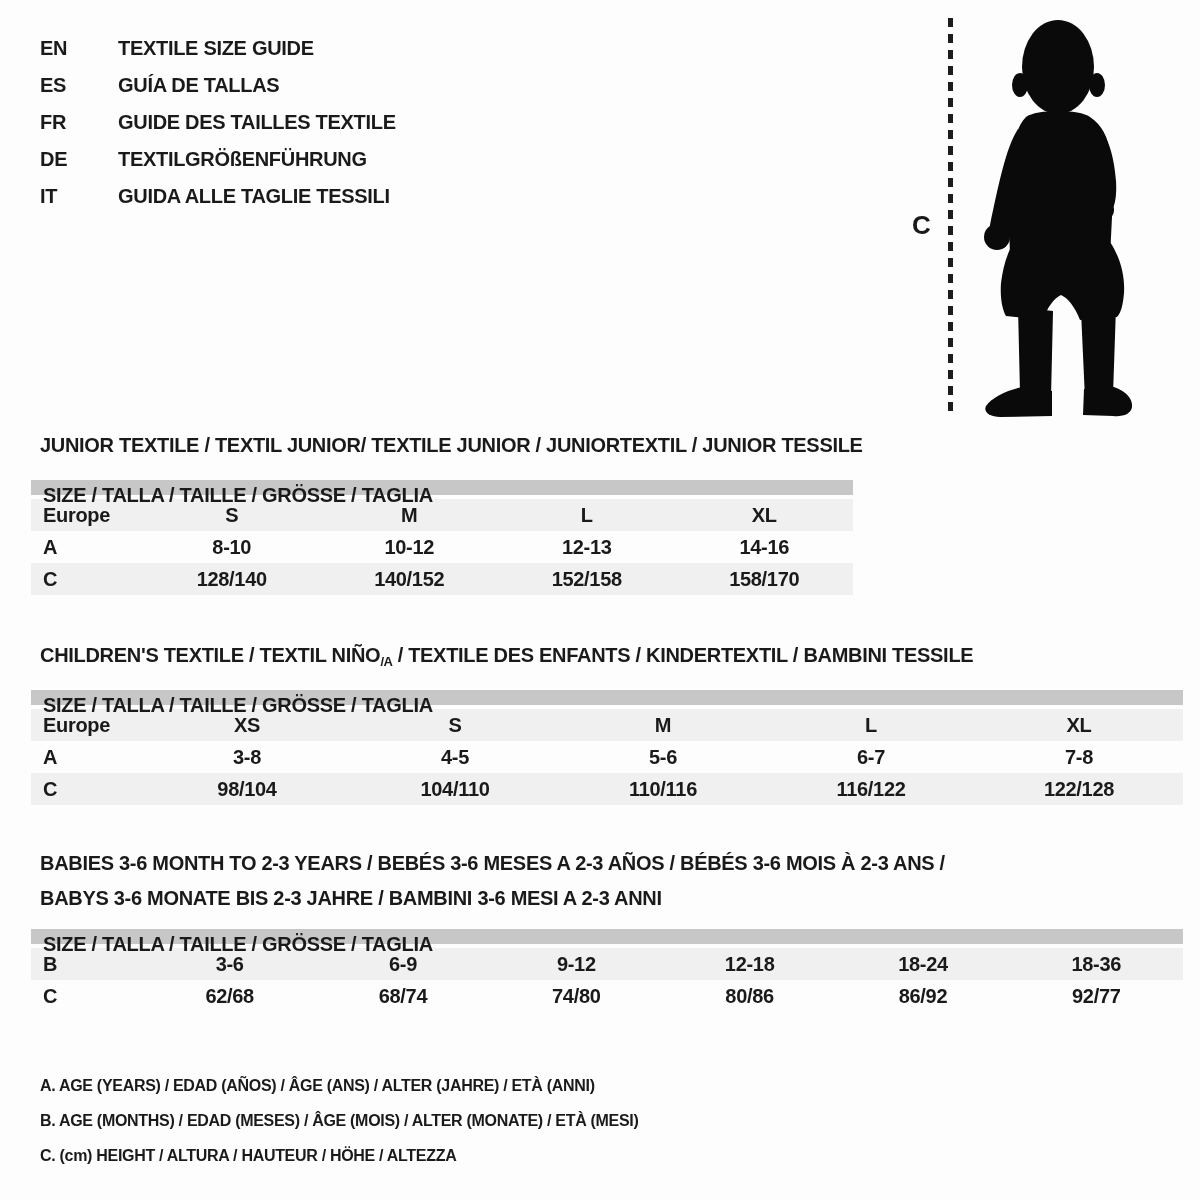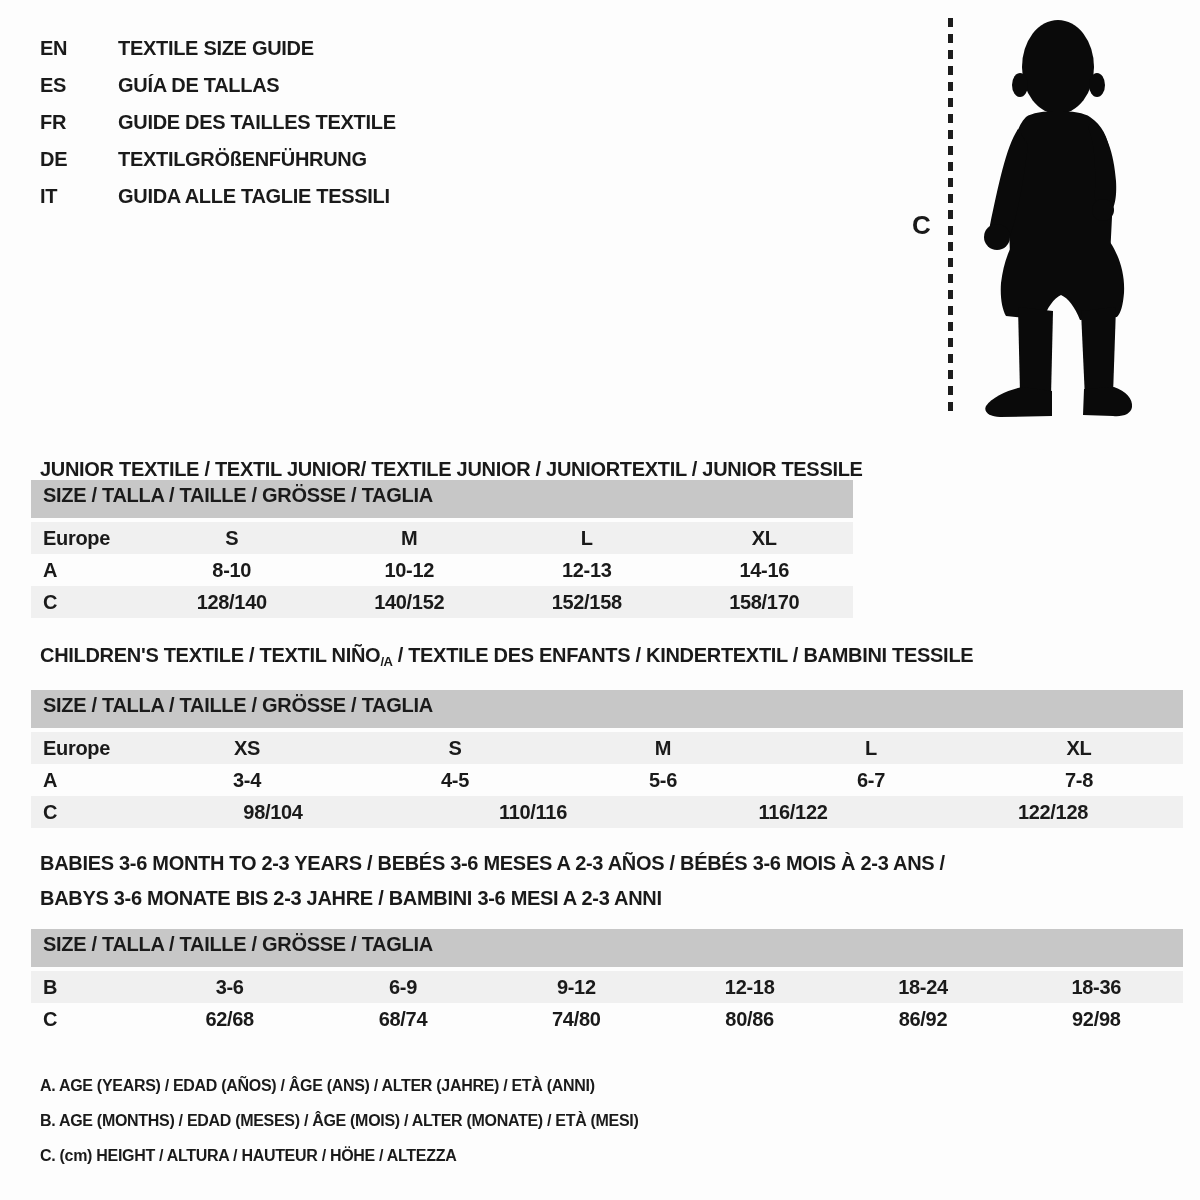--- a/index.html
+++ b/index.html
@@ -26,36 +26,36 @@
     background: repeating-linear-gradient(to bottom, #1c1c1c 0 9px, transparent 9px 16px);
   }
   .height-label { position: absolute; left: 912px; top: 210px; font-size: 26px; }
   .silhouette { position: absolute; left: 966px; top: 16px; }
 
   
   .section-title { position: absolute; left: 40px; font-size: 20px; line-height: 35px; }
   .size-table { position: absolute; left: 31px; font-size: 20px; }
   .size-table .bar {
     background: #c7c7c7;
-    height: 38px; line-height: 31px;
+    height: 15px; line-height: 31px;
     padding-left: 12px;
     margin-bottom: 4px;
   }
   .trow { display: flex; height: 32px; line-height: 32px; }
   .trow:nth-child(even) { background: #f0f0f0; } 
   .trow .rlabel { width: 112px; padding-left: 12px; }
   .trow .cell { flex: 1; text-align: center; }
   .w-junior { width: 822px; }
   .w-wide { width: 1152px; }
   .sub-a { font-size: 13px; vertical-align: -4px; letter-spacing: -0.5px; }
 
   
   .footnotes { position: absolute; left: 40px; top: 1068px; font-size: 16px; line-height: 35px; }
 
-  .pos-t1-title { top: 428px; margin-top: 24px; }
+  .pos-t1-title { top: 428px; }
   .pos-t1-table { top: 480px; }
   .pos-t2-title { top: 638px; }
   .pos-t2-table { top: 690px; }
   .pos-t3-title { top: 846px; }
   .pos-t3-table { top: 929px; }
 </style>
 </head>
 <body>
 
 <div class="lang-block">
@@ -133,29 +133,30 @@
   <div class="trow">
     <span class="rlabel">Europe</span>
     <span class="cell">XS</span>
     <span class="cell">S</span>
     <span class="cell">M</span>
     <span class="cell">L</span>
     <span class="cell">XL</span>
   </div>
   <div class="trow">
     <span class="rlabel">A</span>
-    <span class="cell">3-4</span>
+    <span class="cell">3-8</span>
     <span class="cell">4-5</span>
     <span class="cell">5-6</span>
     <span class="cell">6-7</span>
     <span class="cell">7-8</span>
   </div>
   <div class="trow">
     <span class="rlabel">C</span>
     <span class="cell">98/104</span>
+    <span class="cell">104/110</span>
     <span class="cell">110/116</span>
     <span class="cell">116/122</span>
     <span class="cell">122/128</span>
   </div>
 </div>
 
 <div class="section-title pos-t3-title">
   <div>BABIES 3-6 MONTH TO 2-3 YEARS / BEBÉS 3-6 MESES A 2-3 AÑOS / BÉBÉS 3-6 MOIS À 2-3 ANS /</div>
   <div>BABYS 3-6 MONATE BIS 2-3 JAHRE / BAMBINI 3-6 MESI A 2-3 ANNI</div>
 </div>
@@ -170,21 +171,21 @@
     <span class="cell">18-24</span>
     <span class="cell">18-36</span>
   </div>
   <div class="trow">
     <span class="rlabel">C</span>
     <span class="cell">62/68</span>
     <span class="cell">68/74</span>
     <span class="cell">74/80</span>
     <span class="cell">80/86</span>
     <span class="cell">86/92</span>
-    <span class="cell">92/98</span>
+    <span class="cell">92/77</span>
   </div>
 </div>
 
 <div class="footnotes">
   <div>A. AGE (YEARS) / EDAD (AÑOS) / ÂGE (ANS) / ALTER (JAHRE) / ETÀ (ANNI)</div>
   <div>B. AGE (MONTHS) / EDAD (MESES) / ÂGE (MOIS) / ALTER (MONATE) / ETÀ (MESI)</div>
   <div>C. (cm) HEIGHT / ALTURA / HAUTEUR / HÖHE / ALTEZZA</div>
 </div>
 
 </body></html>

